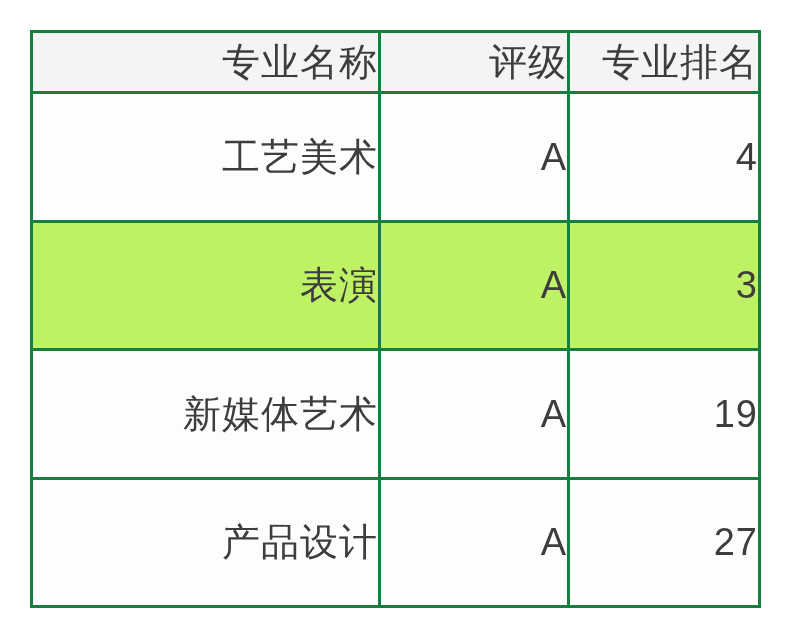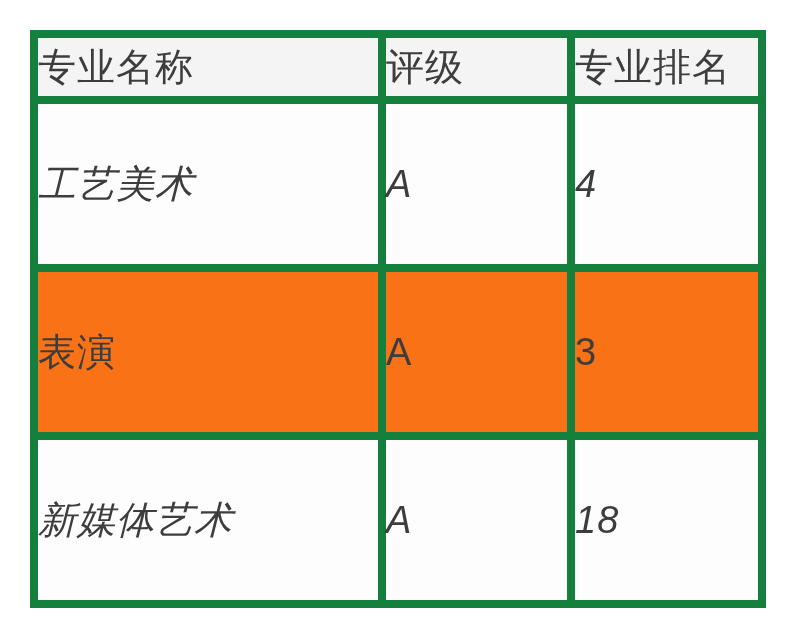--- a/index.html
+++ b/index.html
@@ -24,37 +24,37 @@
     width: 728px;
     height: 578px;
     border-collapse: collapse;
     table-layout: fixed;
   }
   .rank-table col.c1 { width: 348px; }
   .rank-table col.c2 { width: 189px; }
   .rank-table col.c3 { width: 191px; }
   .rank-table th,
   .rank-table td {
-    border: 8px solid #15803d;
-    text-align: left;
+    border: 3px solid #15803d;
+    text-align: right;
     vertical-align: middle;
     color: #3d3d3d;
     font-size: 38px;
     font-weight: 400;
     padding: 0;
     line-height: 1;
     letter-spacing: 1px;
   }
   .rank-table th {
     background: #f4f4f5;
     height: 58px;
     font-weight: 400;
   }
-  .rank-table tr.row-odd td { background: #fdfdfe; font-style: italic; }
-  .rank-table tr.row-even td { background: #f97316; }
+  .rank-table tr.row-odd td { background: #fdfdfe; }
+  .rank-table tr.row-even td { background: #bef264; }
 </style>
 </head>
 <body>
 
 <div class="page">
   <table class="rank-table">
     <colgroup>
       <col class="c1">
       <col class="c2">
       <col class="c3">
@@ -73,17 +73,22 @@
         <td>4</td>
       </tr>
       <tr class="row-even">
         <td>表演</td>
         <td>A</td>
         <td>3</td>
       </tr>
       <tr class="row-odd">
         <td>新媒体艺术</td>
         <td>A</td>
-        <td>18</td>
+        <td>19</td>
+      </tr>
+      <tr class="row-odd">
+        <td>产品设计</td>
+        <td>A</td>
+        <td>27</td>
       </tr>
     </tbody>
   </table>
 </div>
 
 </body></html>

